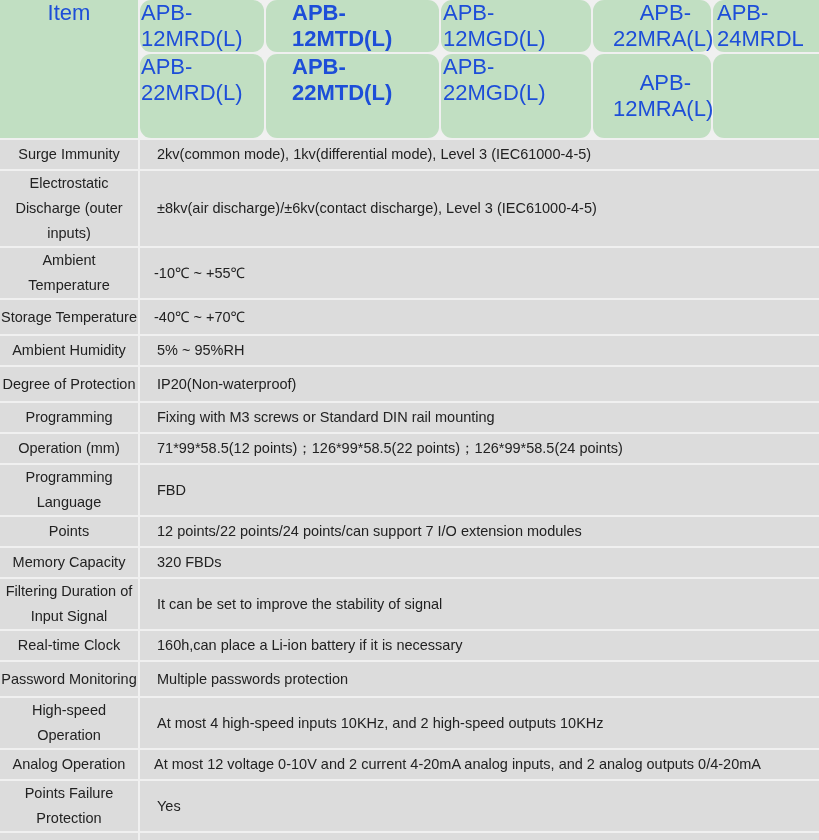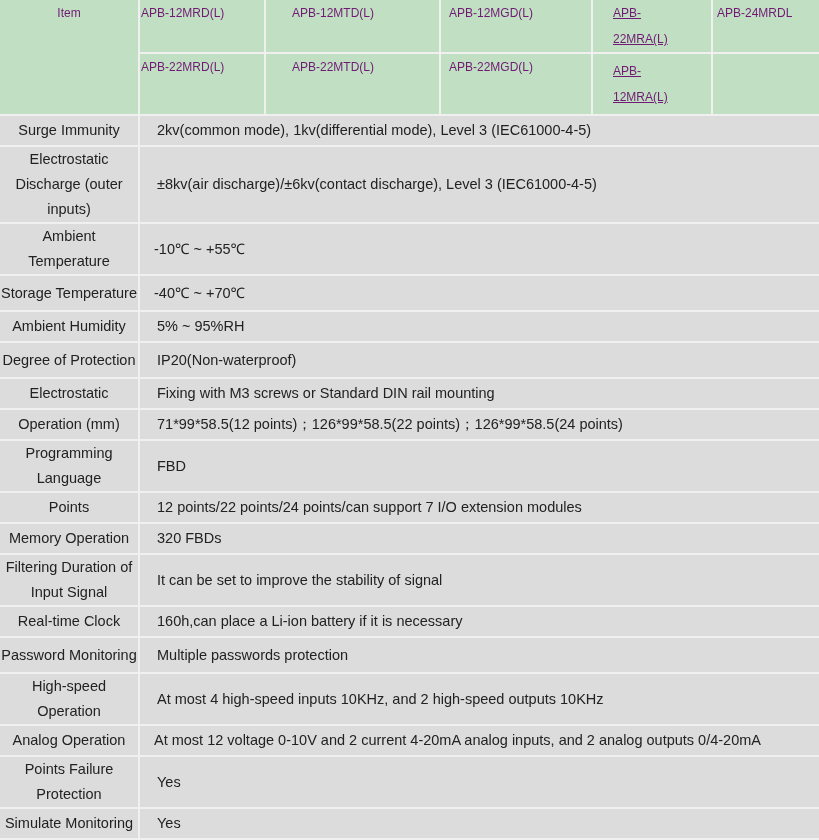--- a/index.html
+++ b/index.html
@@ -9,31 +9,31 @@
     border-spacing: 2px;
     margin: -2px 0 0 -2px;
     width: 823px;
     table-layout: fixed;
     font-size: 14.5px;
     color: #222;
   }
   .spec td { padding: 0; vertical-align: middle; line-height: 25px; }
   .spec td.hdr {
     background: #c1dfc2;
-    color: #701a75;
-    font-size: 12px;
+    color: #1d4ed8;
+    font-size: 22px;
     line-height: 26px;
     vertical-align: top;
     height: 48px;
   }
   .spec td.hdr.item { text-align: center; }
-  .spec td.hdr.model { text-align: left; padding-left: 1px; }
-  .spec td.hdr.model.c2 { padding-left: 26px; }
-  .spec td.hdr.model.c3 { padding-left: 8px; }
-  .spec td.hdr.model.c4 { text-align: left; text-decoration: underline; }
+  .spec td.hdr.model { text-align: left; padding-left: 1px; border-radius: 11px; }
+  .spec td.hdr.model.c2 { padding-left: 26px; font-weight: bold; }
+  .spec td.hdr.model.c3 { padding-left: 2px; }
+  .spec td.hdr.model.c4 { text-align: right; }
   .spec td.lbl { background: #dcdcdc; text-align: center; }
   .spec td.val { background: #dcdcdc; text-align: left; padding-left: 17px; }
   .spec td.val.indent-sm { padding-left: 14px; }
   .spec tr.r1 td { height: 29px; }
   .spec tr.r2 td { height: 34px; }
   .spec tr.r3 td { height: 75px; }
 </style>
 </head>
 <body>
 
@@ -52,21 +52,21 @@
       <td class="hdr model">APB-12MRD(L)</td>
       <td class="hdr model c2">APB-12MTD(L)</td>
       <td class="hdr model c3">APB-12MGD(L)</td>
       <td class="hdr model c4" style="padding:0 20px">APB-22MRA(L)</td>
       <td class="hdr model" style="padding-left:4px">APB-24MRDL</td>
     </tr>
     <tr>
       <td class="hdr model">APB-22MRD(L)</td>
       <td class="hdr model c2">APB-22MTD(L)</td>
       <td class="hdr model c3">APB-22MGD(L)</td>
-      <td class="hdr model c4" style="padding:4px 20px">APB-12MRA(L)</td>
+      <td class="hdr model c4" style="padding:16px 20px">APB-12MRA(L)</td>
       <td class="hdr model"></td>
     </tr>
 
     <tr class="r1">
       <td class="lbl">Surge Immunity</td>
       <td class="val" colspan="5">2kv(common mode), 1kv(differential mode), Level 3 (IEC61000-4-5)</td>
     </tr>
     <tr class="r3">
       <td class="lbl">Electrostatic Discharge (outer inputs)</td>
       <td class="val" colspan="5">±8kv(air discharge)/±6kv(contact discharge), Level 3 (IEC61000-4-5)</td>
@@ -81,37 +81,37 @@
     </tr>
     <tr class="r1">
       <td class="lbl">Ambient Humidity</td>
       <td class="val" colspan="5">5% ~ 95%RH</td>
     </tr>
     <tr class="r2">
       <td class="lbl">Degree of Protection</td>
       <td class="val" colspan="5">IP20(Non-waterproof)</td>
     </tr>
     <tr class="r1">
-      <td class="lbl">Electrostatic</td>
+      <td class="lbl">Programming</td>
       <td class="val" colspan="5">Fixing with M3 screws or Standard DIN rail mounting</td>
     </tr>
     <tr class="r1">
       <td class="lbl">Operation (mm)</td>
       <td class="val" colspan="5">71*99*58.5(12 points)；126*99*58.5(22 points)；126*99*58.5(24 points)</td>
     </tr>
     <tr class="r2">
       <td class="lbl">Programming Language</td>
       <td class="val" colspan="5">FBD</td>
     </tr>
     <tr class="r1">
       <td class="lbl">Points</td>
       <td class="val" colspan="5">12 points/22 points/24 points/can support 7 I/O extension modules</td>
     </tr>
     <tr class="r1">
-      <td class="lbl">Memory Operation</td>
+      <td class="lbl">Memory Capacity</td>
       <td class="val" colspan="5">320 FBDs</td>
     </tr>
     <tr class="r2">
       <td class="lbl">Filtering Duration of Input Signal</td>
       <td class="val" colspan="5">It can be set to improve the stability of signal</td>
     </tr>
     <tr class="r1">
       <td class="lbl">Real-time Clock</td>
       <td class="val" colspan="5">160h,can place a Li-ion battery if it is necessary</td>
     </tr>

